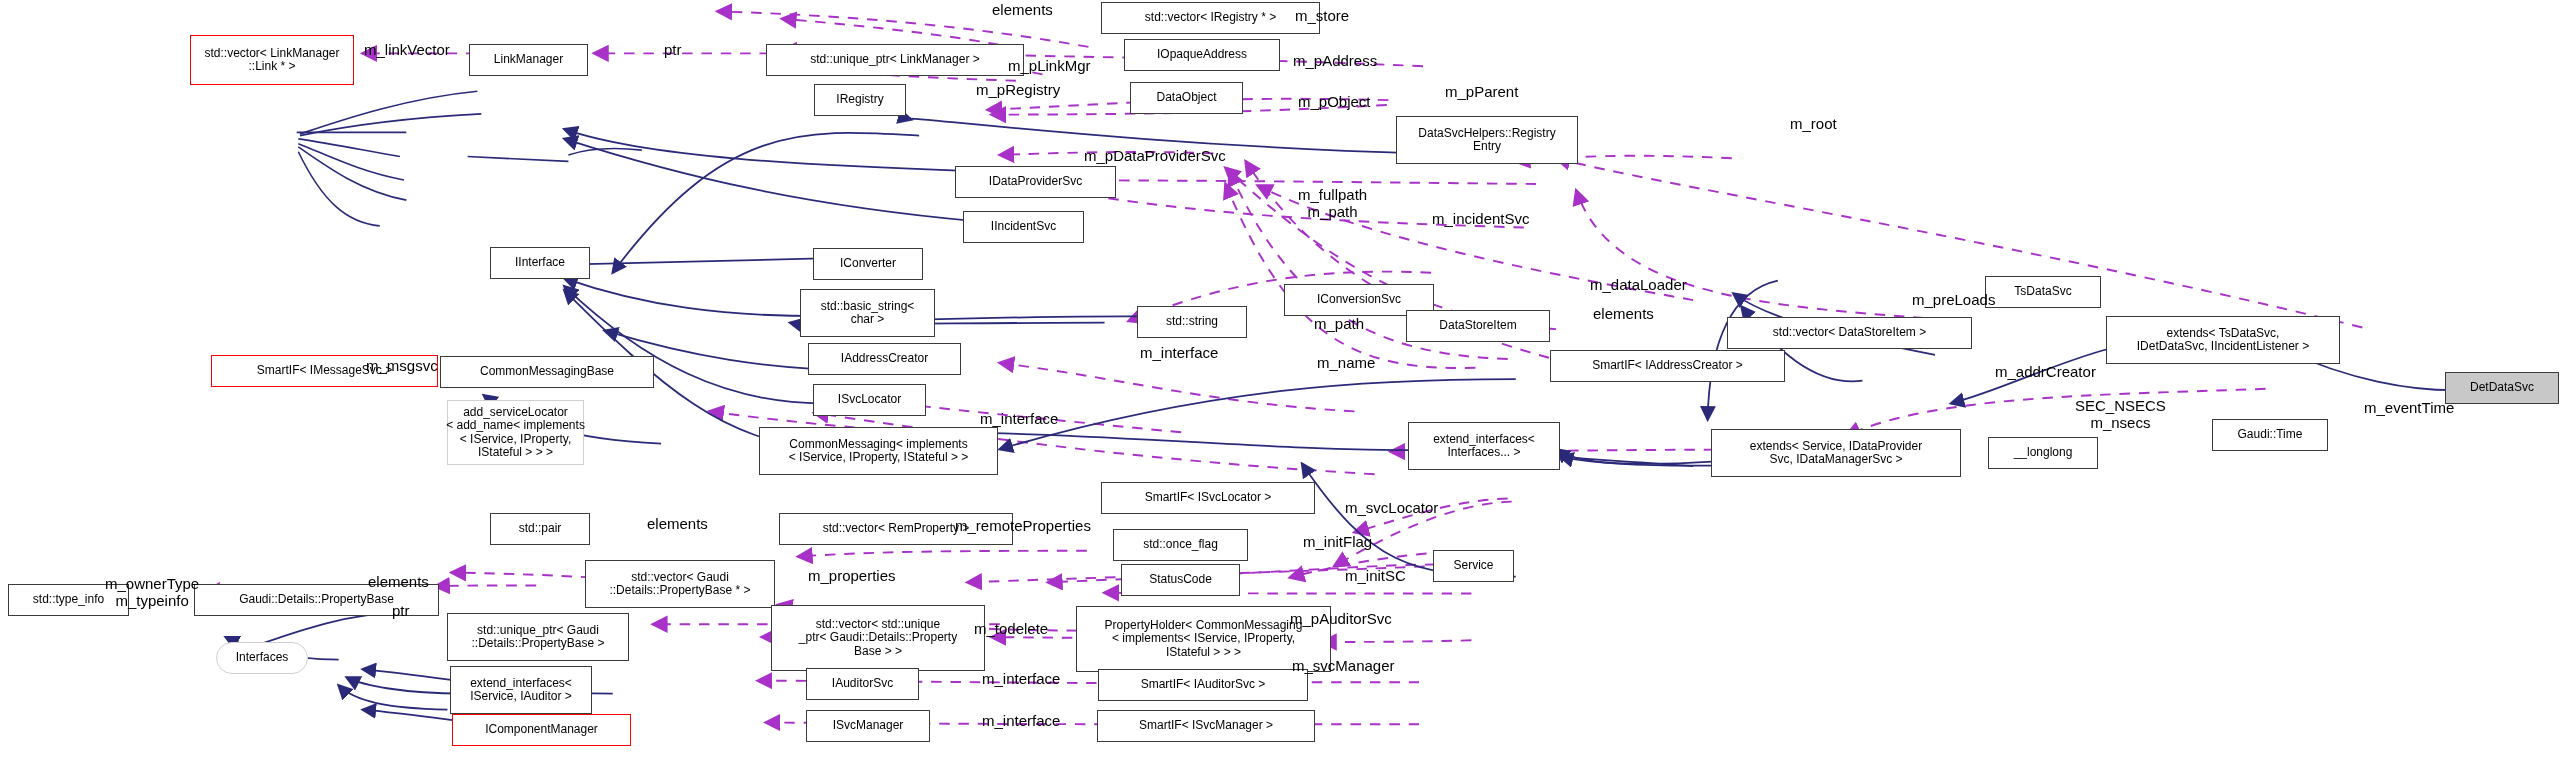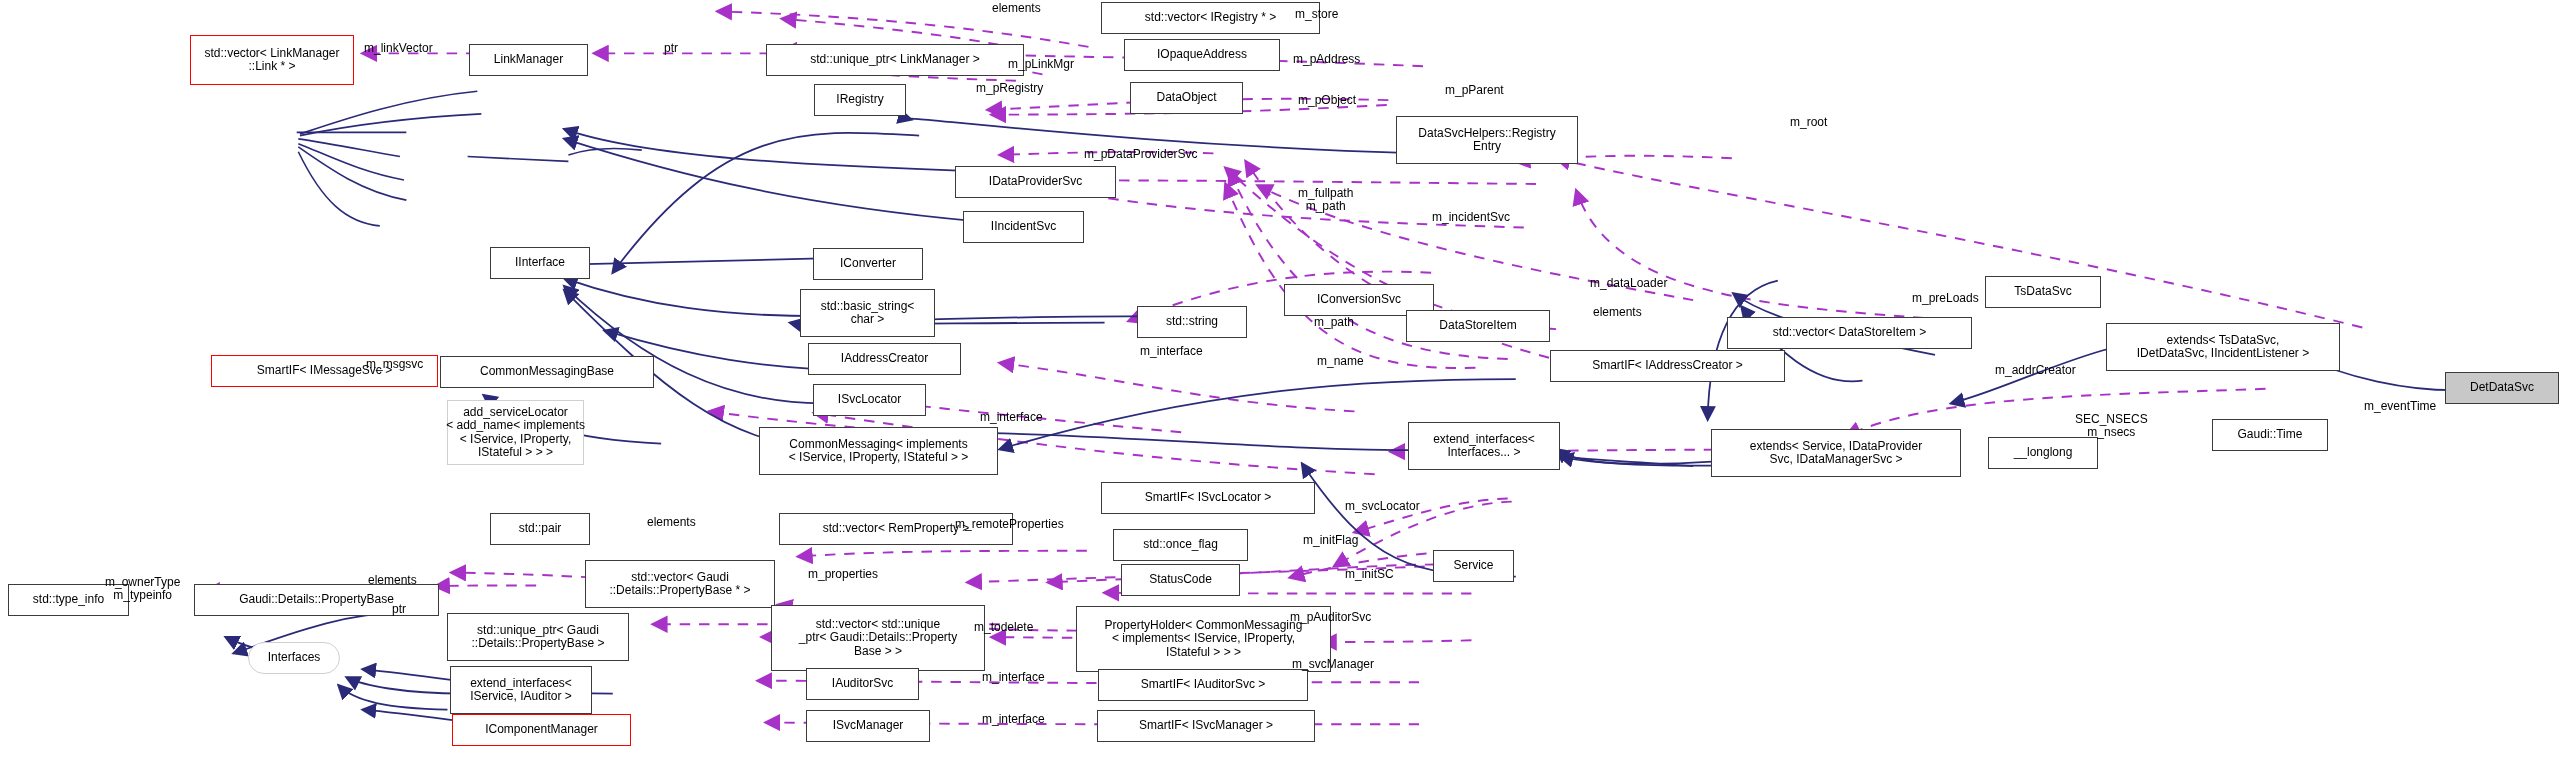--- a/index.html
+++ b/index.html
@@ -7,21 +7,21 @@
   #canvas{position:relative;width:2576px;height:759px;background:#ffffff;
           font-family:"Liberation Sans","DejaVu Sans",sans-serif;overflow:hidden;}
   svg#edges{position:absolute;left:0;top:0;width:2576px;height:759px;}
   .node{position:absolute;box-sizing:border-box;display:flex;align-items:center;
         justify-content:center;text-align:center;background:#ffffff;
         border:1.2px solid #3b3b3b;color:#000000;line-height:1.12;
         font-size:12px;white-space:pre;padding:0.8px 3.2px;}
   .node.red{border:1.3px solid #ff0000;}
   .node.grey-fill{background:#c8c8c8;border:1.2px solid #3b3b3b;}
   .node.light{border:1.2px solid #d0d0d0;background:#ffffff;}
-  .elabel{position:absolute;font-size:12px;color:#000000;white-space:pre;
+  .elabel{position:absolute;font-size:15px;color:#000000;white-space:pre;
           text-align:center;line-height:1.1;background:transparent;}
 </style>
 </head>
 <body>
 
 <div id="canvas">
 
   <svg id="edges" viewBox="0 0 3195 941" xmlns="http://www.w3.org/2000/svg">
     <defs>
       <marker id="ah-p" viewBox="0 0 12 12" refX="10" refY="6" markerWidth="9" markerHeight="9" orient="auto">
@@ -144,21 +144,21 @@
       <div class="node" style="left: 963px; top: 211px; width: 121px; height: 32px;"><span>IIncidentSvc</span></div>
       <div class="node" style="left: 490px; top: 247px; width: 100px; height: 32px;"><span>IInterface</span></div>
       <div class="node" style="left: 813px; top: 248px; width: 110px; height: 32px;"><span>IConverter</span></div>
       <div class="node" style="left: 800px; top: 289px; width: 135px; height: 48px;"><span>std::basic_string&lt;
 char &gt;</span></div>
       <div class="node" style="left: 1137px; top: 306px; width: 110px; height: 32px;"><span>std::string</span></div>
       <div class="node" style="left: 1284px; top: 284px; width: 150px; height: 32px;"><span>IConversionSvc</span></div>
       <div class="node" style="left: 1406px; top: 310px; width: 144px; height: 32px;"><span>DataStoreItem</span></div>
       <div class="node" style="left: 1727px; top: 303px; width: 245px; height: 32px; margin-top: 14px;"><span>std::vector&lt; DataStoreItem &gt;</span></div>
       <div class="node" style="left: 1985px; top: 276px; width: 116px; height: 32px;"><span>TsDataSvc</span></div>
-      <div class="node" style="left: 2106px; top: 323px; width: 234px; height: 48px;"><span>extends&lt; TsDataSvc,
+      <div class="node" style="left: 2106px; top: 316px; width: 234px; height: 48px;"><span>extends&lt; TsDataSvc,
 IDetDataSvc, IIncidentListener &gt;</span></div>
       <div class="node grey-fill" style="left: 2445px; top: 372px; width: 114px; height: 32px;"><span>DetDataSvc</span></div>
       <div class="node" style="left: 808px; top: 343px; width: 153px; height: 32px;"><span>IAddressCreator</span></div>
       <div class="node" style="left: 1550px; top: 350px; width: 235px; height: 32px;"><span>SmartIF&lt; IAddressCreator &gt;</span></div>
       <div class="node red" style="left: 211px; top: 355px; width: 227px; height: 32px;"><span>SmartIF&lt; IMessageSvc &gt;</span></div>
       <div class="node" style="left: 440px; top: 356px; width: 214px; height: 32px;"><span>CommonMessagingBase</span></div>
       <div class="node" style="left: 813px; top: 384px; width: 113px; height: 32px;"><span>ISvcLocator</span></div>
       <div class="node light" style="left: 447px; top: 400px; width: 137px; height: 65px;"><span>add_serviceLocator
 &lt; add_name&lt; implements
 &lt; IService, IProperty,
@@ -182,21 +182,21 @@
       <div class="node" style="left: 8px; top: 584px; width: 121px; height: 32px;"><span>std::type_info</span></div>
       <div class="node" style="left: 194px; top: 584px; width: 245px; height: 32px;"><span>Gaudi::Details::PropertyBase</span></div>
       <div class="node" style="left: 447px; top: 613px; width: 182px; height: 48px;"><span>std::unique_ptr&lt; Gaudi
 ::Details::PropertyBase &gt;</span></div>
       <div class="node" style="left: 771px; top: 605px; width: 214px; height: 66px;"><span>std::vector&lt; std::unique
 _ptr&lt; Gaudi::Details::Property
 Base &gt; &gt;</span></div>
       <div class="node" style="left: 1076px; top: 606px; width: 255px; height: 66px;"><span>PropertyHolder&lt; CommonMessaging
 &lt; implements&lt; IService, IProperty,
 IStateful &gt; &gt; &gt;</span></div>
-      <div class="node light" style="left: 248px; top: 642px; width: 92px; height: 32px; border-radius: 16px;"><span>Interfaces</span></div>
+      <div class="node light" style="left: 216px; top: 642px; width: 92px; height: 32px; border-radius: 16px;"><span>Interfaces</span></div>
       <div class="node" style="left: 450px; top: 666px; width: 142px; height: 48px;"><span>extend_interfaces&lt;
 IService, IAuditor &gt;</span></div>
       <div class="node" style="left: 806px; top: 668px; width: 113px; height: 32px;"><span>IAuditorSvc</span></div>
       <div class="node" style="left: 1098px; top: 669px; width: 210px; height: 32px;"><span>SmartIF&lt; IAuditorSvc &gt;</span></div>
       <div class="node red" style="left: 452px; top: 714px; width: 179px; height: 32px;"><span>IComponentManager</span></div>
       <div class="node" style="left: 806px; top: 710px; width: 124px; height: 32px;"><span>ISvcManager</span></div>
       <div class="node" style="left: 1097px; top: 710px; width: 218px; height: 32px;"><span>SmartIF&lt; ISvcManager &gt;</span></div>
     </div>
   <div id="labels">
       <div class="elabel" style="left: 364px; top: 42px;">m_linkVector</div>
@@ -214,21 +214,21 @@
 m_path</div>
       <div class="elabel" style="left: 1432px; top: 211px;">m_incidentSvc</div>
       <div class="elabel" style="left: 1590px; top: 277px;">m_dataLoader</div>
       <div class="elabel" style="left: 1593px; top: 306px;">elements</div>
       <div class="elabel" style="left: 1912px; top: 292px;">m_preLoads</div>
       <div class="elabel" style="left: 1314px; top: 316px;">m_path</div>
       <div class="elabel" style="left: 1140px; top: 345px;">m_interface</div>
       <div class="elabel" style="left: 1317px; top: 355px;">m_name</div>
       <div class="elabel" style="left: 1995px; top: 364px;">m_addrCreator</div>
       <div class="elabel" style="left: 2364px; top: 400px;">m_eventTime</div>
-      <div class="elabel" style="left: 2075px; top: 413px;">SEC_NSECS
+      <div class="elabel" style="left: 2075px; top: 398px;">SEC_NSECS
 m_nsecs</div>
       <div class="elabel" style="left: 366px; top: 358px;">m_msgsvc</div>
       <div class="elabel" style="left: 980px; top: 411px;">m_interface</div>
       <div class="elabel" style="left: 955px; top: 518px;">m_remoteProperties</div>
       <div class="elabel" style="left: 647px; top: 516px;">elements</div>
       <div class="elabel" style="left: 1345px; top: 500px;">m_svcLocator</div>
       <div class="elabel" style="left: 1303px; top: 534px;">m_initFlag</div>
       <div class="elabel" style="left: 808px; top: 568px;">m_properties</div>
       <div class="elabel" style="left: 1309px; top: 568px; padding-left: 36px;">m_initSC</div>
       <div class="elabel" style="left: 105px; top: 576px;">m_ownerType

